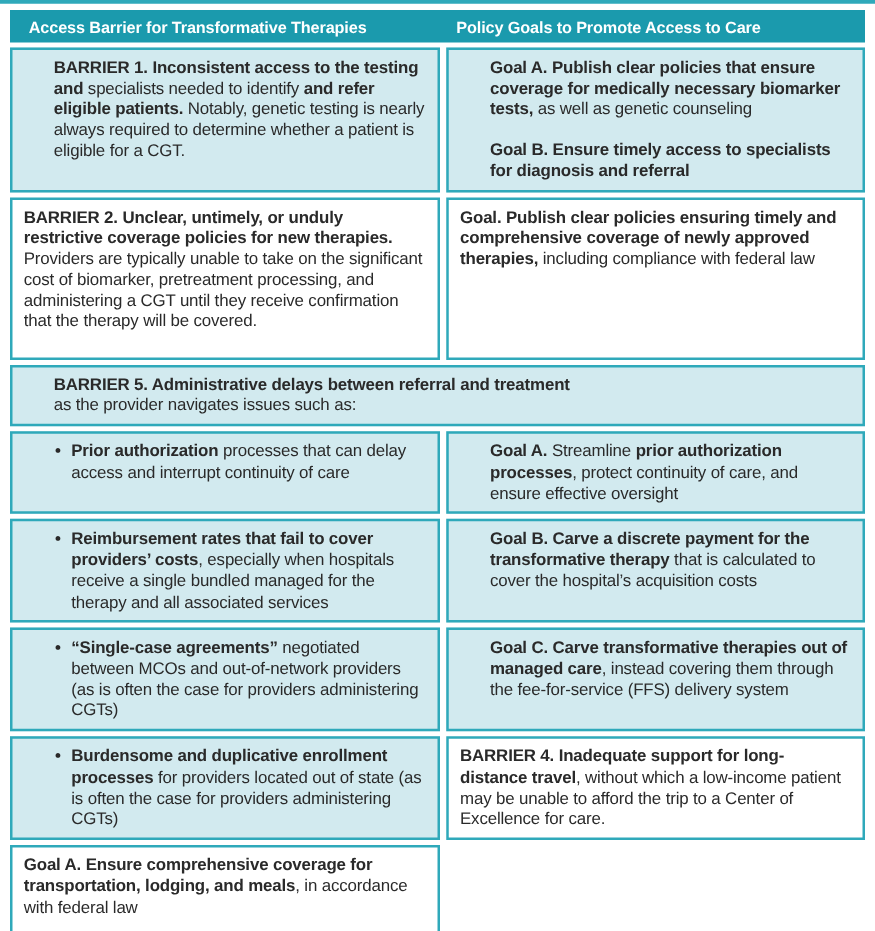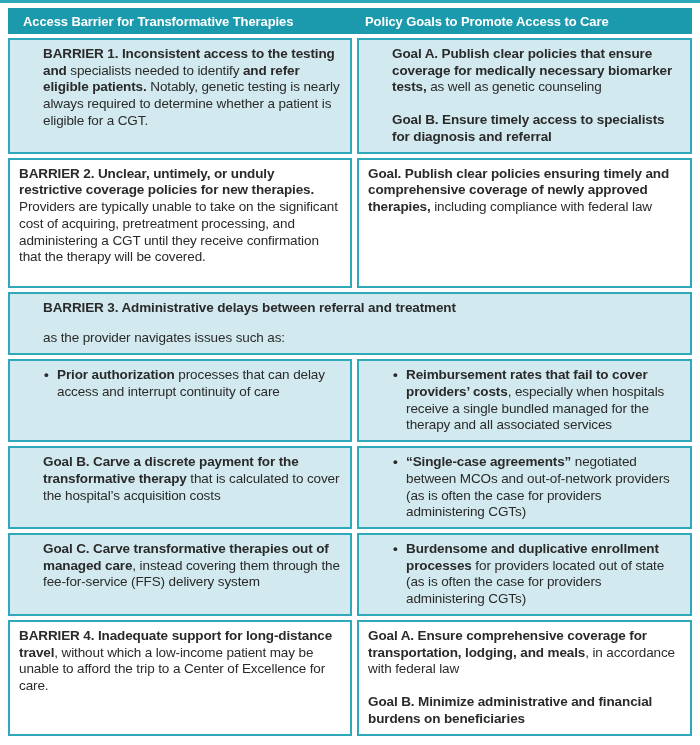--- a/index.html
+++ b/index.html
@@ -35,21 +35,21 @@
   .cell{
     border:2px solid var(--teal-border);
     padding:6px 9px;
     font-size:13.5px;line-height:1.24;letter-spacing:-0.12px;
   }
   .cell.blue{background:var(--cell-blue);padding-left:33px;}
   .cell.white{background:var(--cell-white);}
   .cell.full{grid-column:1/3;}
   .cell p{margin:0;}
   .cell p + p{margin-top:16px;}
-  .cell.tight p + p{margin-top:14px;}
+  .cell.tight p + p{margin-top:0;}
   b{font-weight:700;}
   .li{position:relative;padding-left:14px;}
   .li .dot{position:absolute;left:1px;top:0;font-weight:700;}
 </style>
 </head>
 <body>
 
 <div class="top-rule"></div>
 
 <div class="table">
@@ -59,31 +59,34 @@
   </div>
 
 <div class="cell blue">
       <p><b>BARRIER 1. Inconsistent access to the testing and </b><span>specialists needed to identify </span><b>and refer eligible patients. </b><span>Notably, genetic testing is nearly always required to determine whether a patient is eligible for a CGT.</span></p>
     </div>
     <div class="cell blue">
       <p><b>Goal A. Publish clear policies that ensure coverage for medically necessary biomarker tests, </b><span>as well as genetic counseling</span></p>
       <p><b>Goal B. Ensure timely access to specialists for diagnosis and referral</b></p>
     </div>
     <div class="cell white">
-      <p><b>BARRIER 2. Unclear, untimely, or unduly restrictive coverage policies for new therapies. </b><span>Providers are typically unable to take on the significant cost of acquiring, pretreatment processing, and administering a CGT until they receive confirmation that the therapy will be covered.</span></p>
+      <p><b>BARRIER 2. Unclear, untimely, or unduly restrictive coverage policies for new therapies. </b><span>Providers are typically unable to take on the significant cost of biomarker, pretreatment processing, and administering a CGT until they receive confirmation that the therapy will be covered.</span></p>
     </div>
     <div class="cell white">
       <p><b>Goal. Publish clear policies ensuring timely and comprehensive coverage of newly approved therapies, </b><span>including compliance with federal law</span></p>
     </div>
     <div class="cell blue full tight">
-      <p><b>BARRIER 3. Administrative delays between referral and treatment</b></p>
+      <p><b>BARRIER 5. Administrative delays between referral and treatment</b></p>
       <p><span>as the provider navigates issues such as:</span></p>
     </div>
     <div class="cell blue">
       <p class="li"><span class="dot">•</span><b>Prior authorization </b><span>processes that can delay access and interrupt continuity of care</span></p>
+    </div>
+    <div class="cell blue">
+      <p><b>Goal A. </b><span>Streamline </span><b>prior authorization processes</b><span>, protect continuity of care, and ensure effective oversight</span></p>
     </div>
     <div class="cell blue">
       <p class="li"><span class="dot">•</span><b>Reimbursement rates that fail to cover providers’ costs</b><span>, especially when hospitals receive a single bundled managed for the therapy and all associated services</span></p>
     </div>
     <div class="cell blue">
       <p><b>Goal B. Carve a discrete payment for the transformative therapy </b><span>that is calculated to cover the hospital’s acquisition costs</span></p>
     </div>
     <div class="cell blue">
       <p class="li"><span class="dot">•</span><b>“Single-case agreements” </b><span>negotiated between MCOs and out-of-network providers (as is often the case for providers administering CGTs)</span></p>
     </div>

